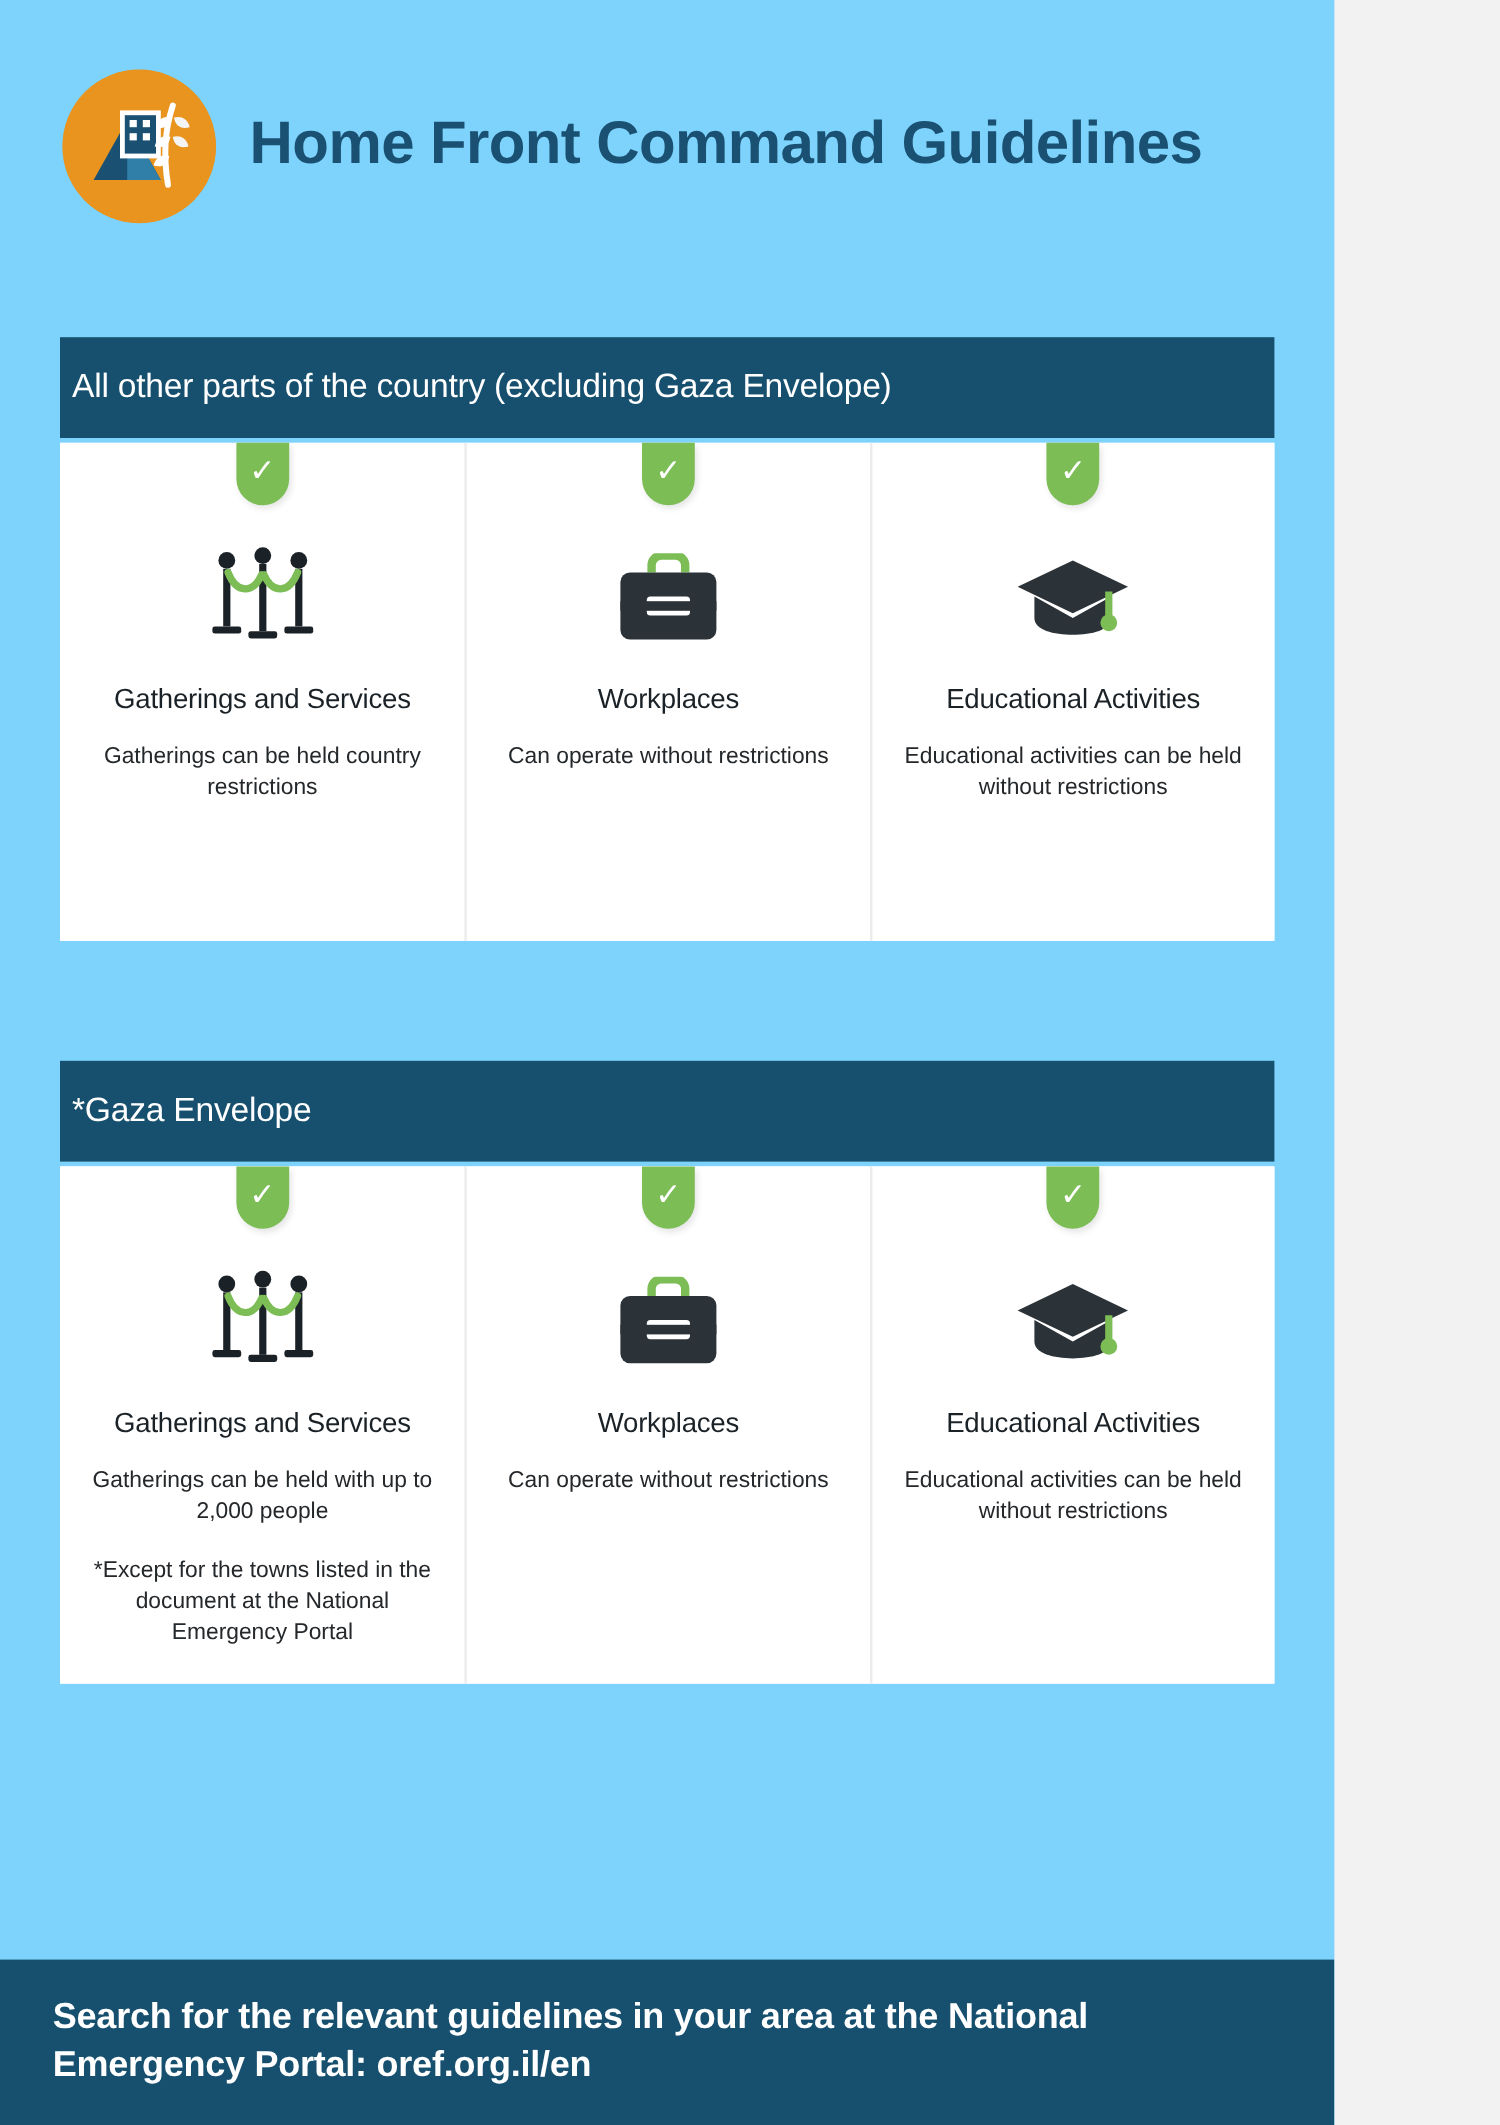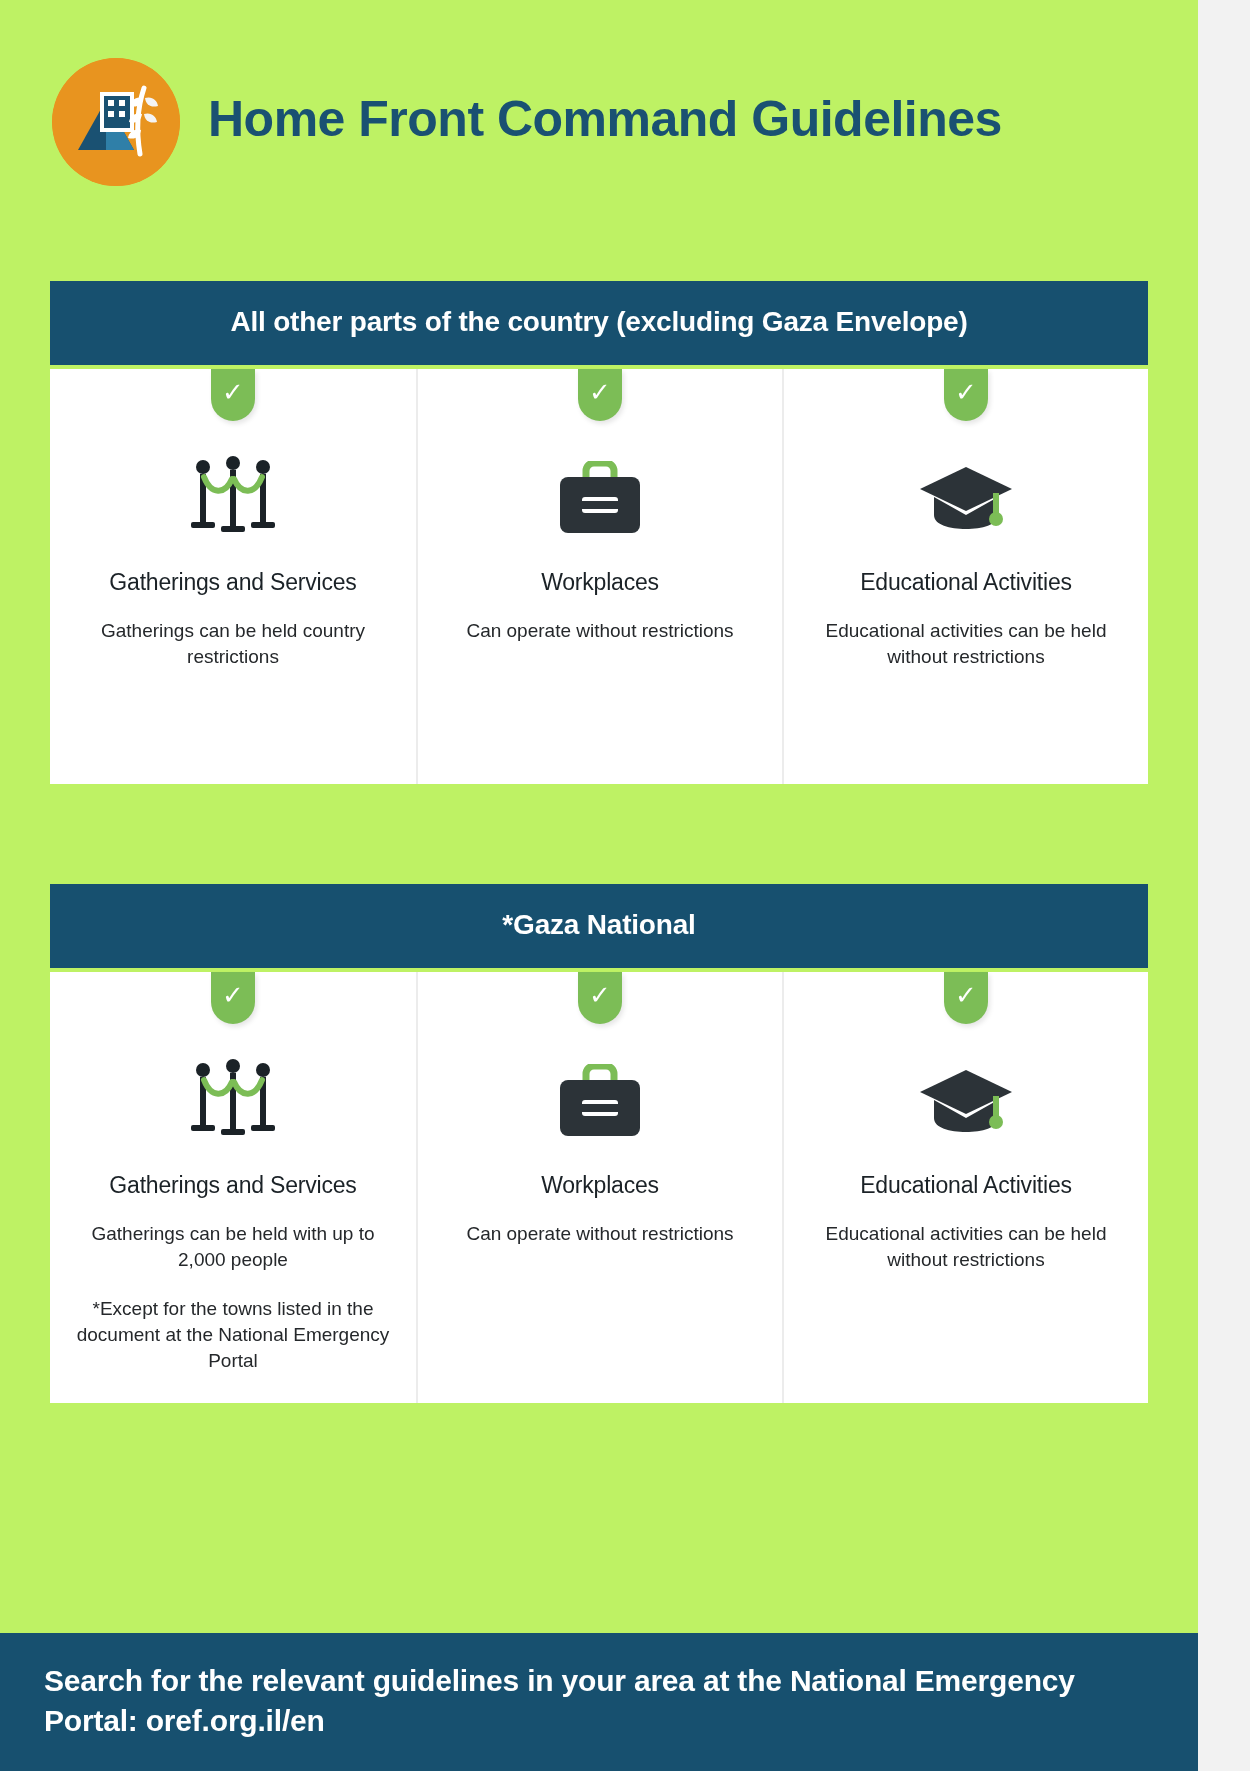--- a/index.html
+++ b/index.html
@@ -4,23 +4,23 @@
 <style>
   * { box-sizing: border-box; margin: 0; padding: 0; }
   html, body {
     width: 1250px;
     height: 1771px;
     background: #f2f2f2;
     font-family: "Liberation Sans", sans-serif;
   }
   .page {
     position: relative;
-    width: 1198px;
+    width: 1112px;
     height: 1771px;
-    background: #bef264;
+    background: #7dd3fc;
     overflow: hidden;
   }
 
   
   .header {
     display: flex;
     align-items: center;
     padding: 58px 0 0 52px;
   }
   .logo-badge {
@@ -55,23 +55,22 @@
   .subtitle b { font-weight: bold; }
 
   
   .section { margin: 0 50px; }
   .section.first { margin-top: 95px; }
   .section.second { margin-top: 100px; }
 
   .section-banner {
     background: #17506f;
     color: #ffffff;
-    text-align: center;
     font-size: 28px;
-    font-weight: bold;
+    font-weight: normal;
     padding: 25px 10px 27px;
     letter-spacing: -0.2px;
   }
 
   .cards {
     display: flex;
     background: #ffffff;
     margin-top: 4px;
   }
   .card {
@@ -235,21 +234,21 @@
           </svg>
         </div>
         <div class="card-title">Educational Activities</div>
         <div class="card-desc">Educational activities can be held without restrictions</div>
       </div>
 
     </div>
   </div>
 
   <div class="section second">
-    <div class="section-banner">*Gaza National</div>
+    <div class="section-banner">*Gaza Envelope</div>
     <div class="cards">
 
       <div class="card short">
         <div class="check-tag">
           <span>✓</span>
         </div>
         <div class="icon-wrap">
           <svg width="92" height="88" viewBox="0 0 92 88" aria-hidden="true">
             <g fill="#1b2227">
               <circle cx="16" cy="12" r="7"></circle>

